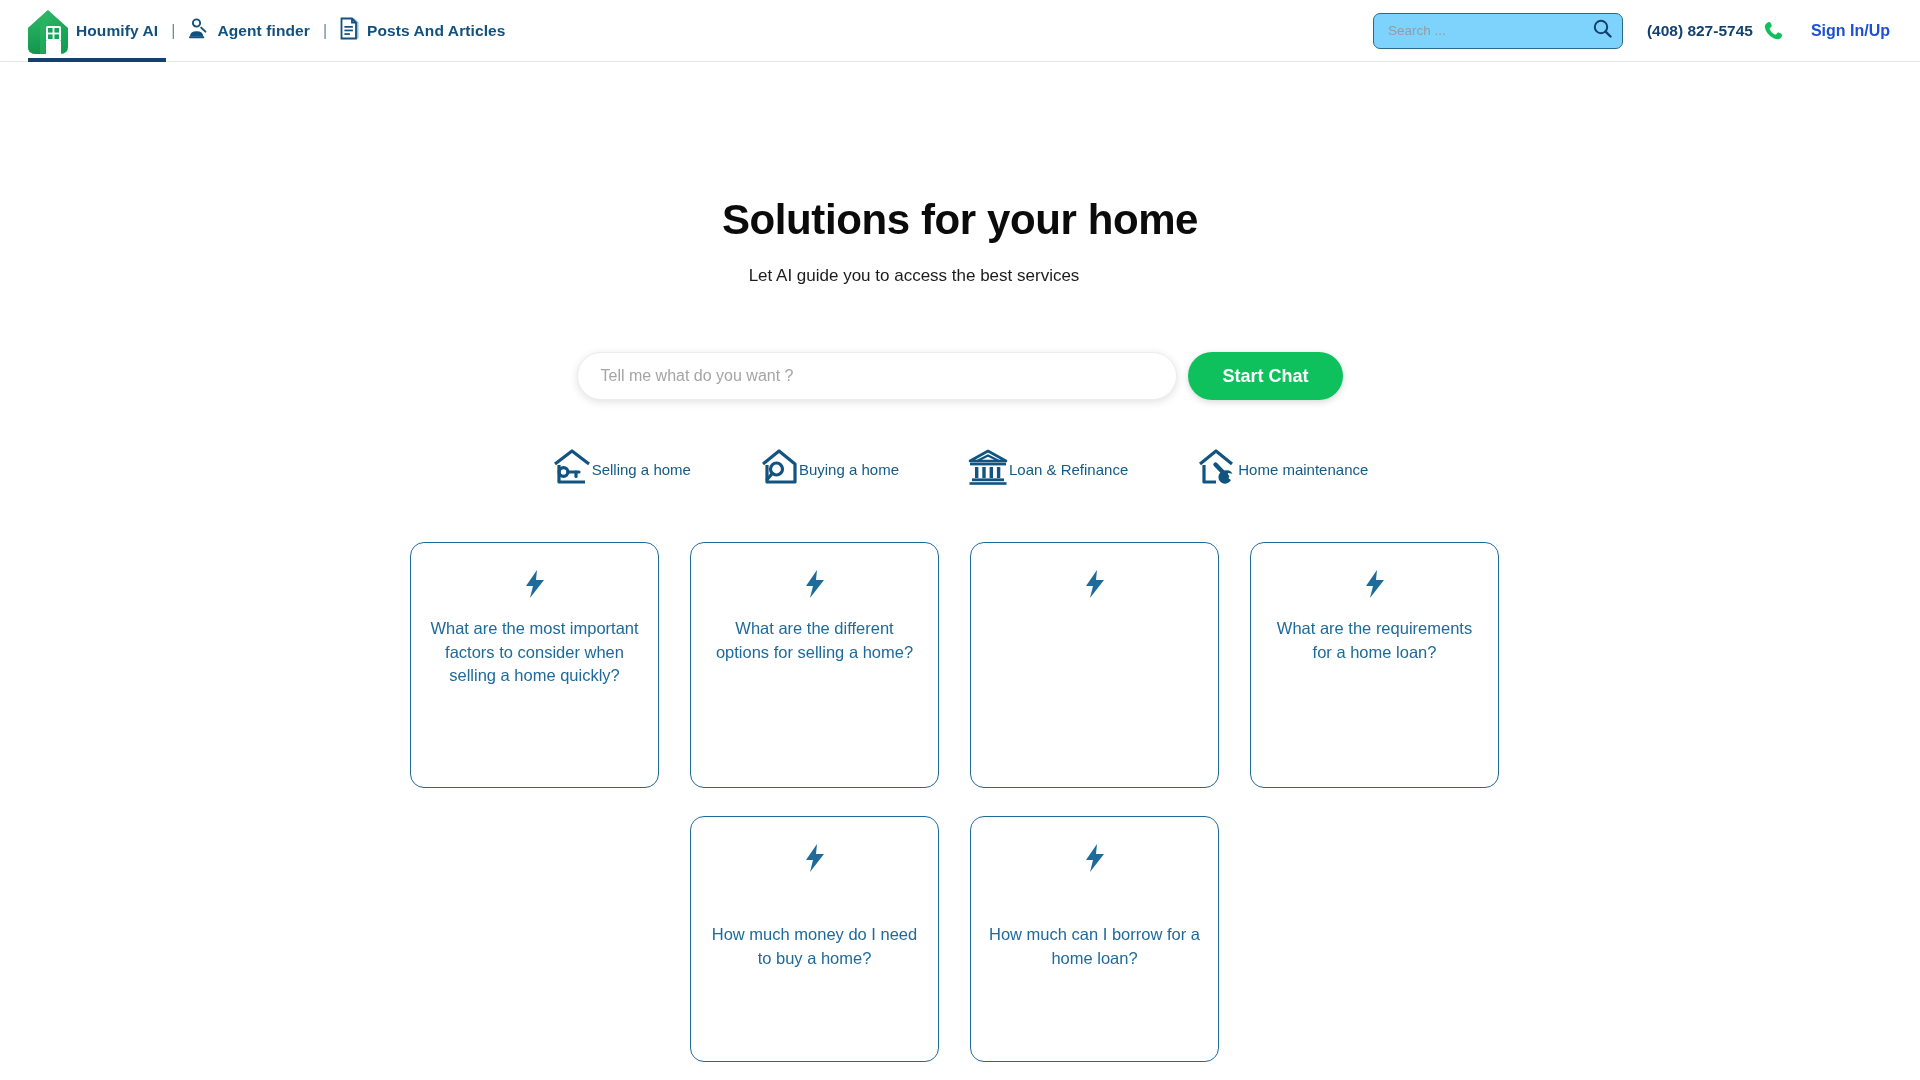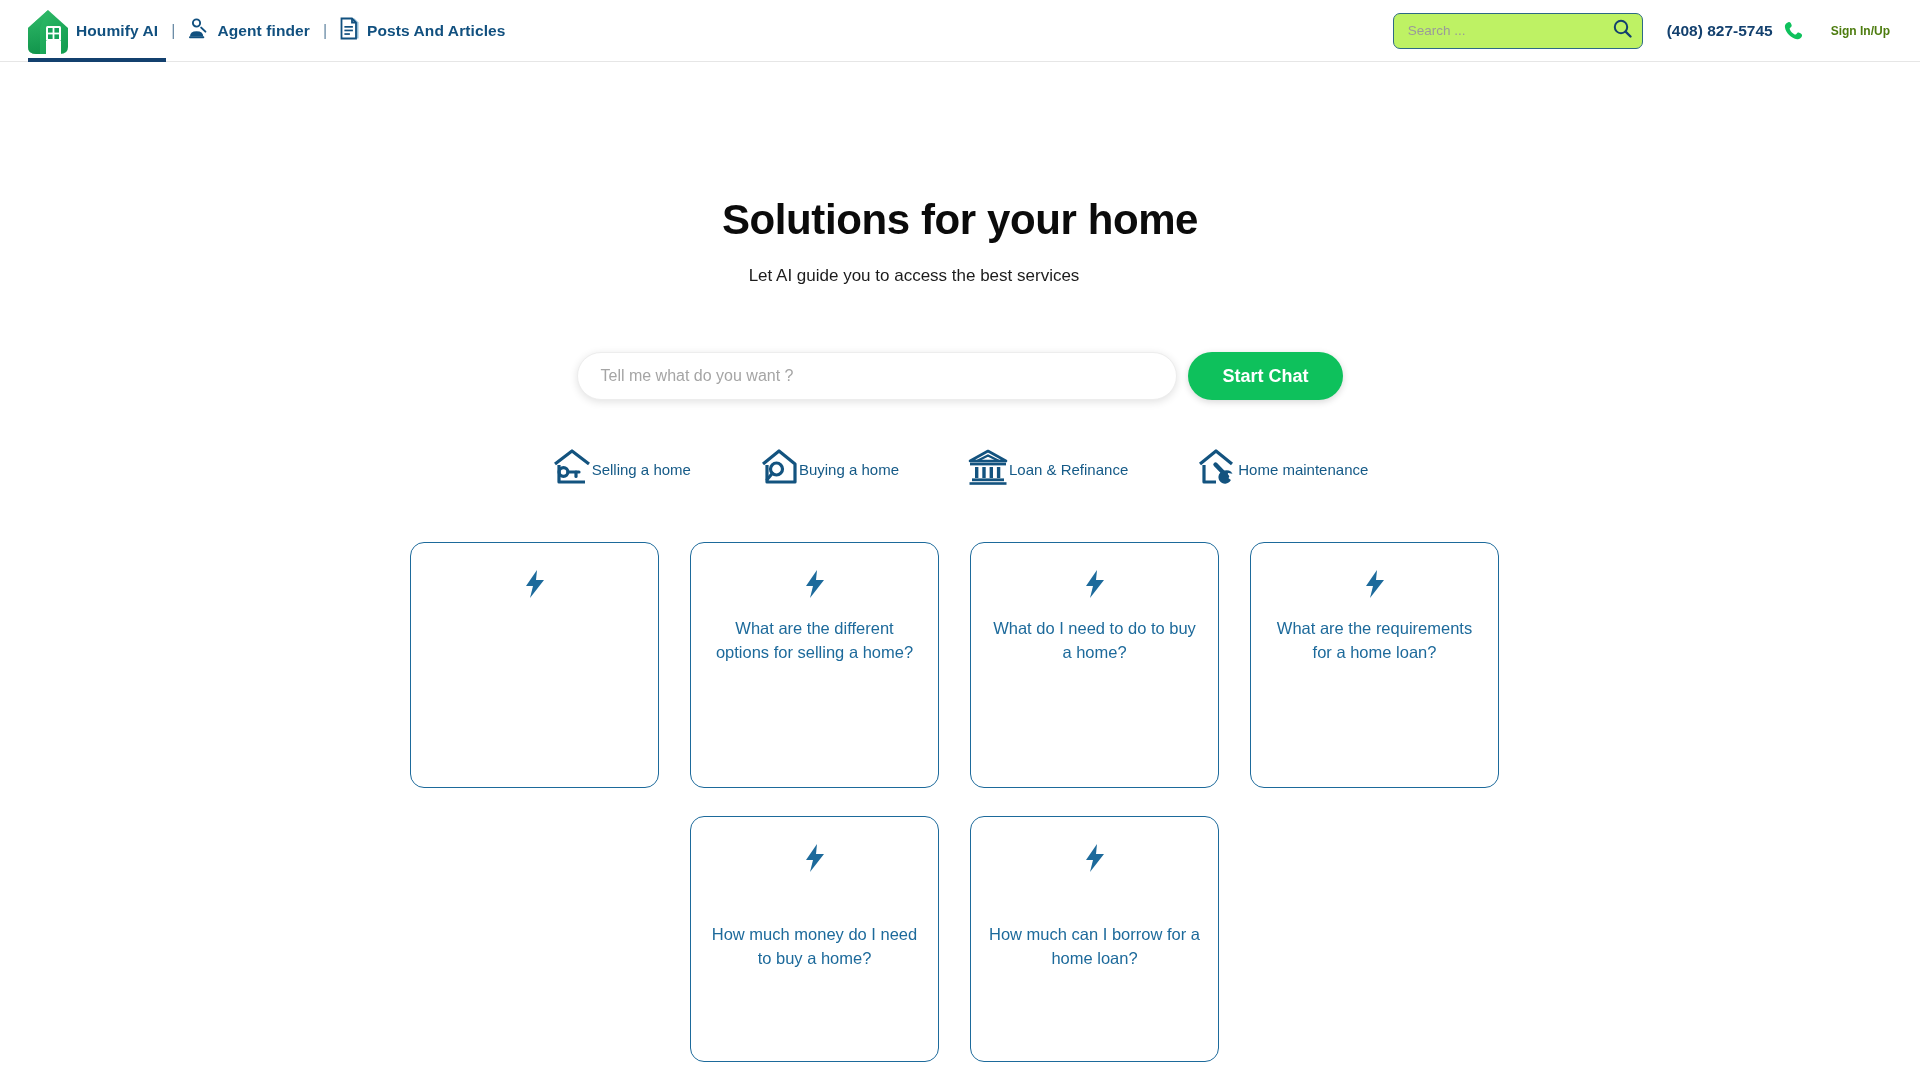--- a/index.html
+++ b/index.html
@@ -74,21 +74,21 @@
     gap: 0;
   }
   .search-box {
     display: flex;
     align-items: center;
     width: 250px;
     height: 36px;
     border: 1px solid #2d6a85;
     border-radius: 7px;
     padding: 0 10px 0 14px;
-    background: #bef264;
+    background: #7dd3fc;
   }
   .search-box input {
     flex: 1;
     border: none;
     outline: none;
     font-family: "Liberation Sans", sans-serif;
     font-size: 13.5px;
     color: #555;
     background: transparent;
   }
@@ -96,22 +96,22 @@
   .phone-number {
     margin-left: 24px;
     color: #13406e;
     font-size: 15.5px;
     font-weight: 700;
     white-space: nowrap;
   }
   .phone-icon { margin-left: 9px; display:flex; align-items:center;}
   .signin {
     margin-left: 27px;
-    color: #4d7c0f;
-    font-size: 12px;
+    color: #1d4ed8;
+    font-size: 16px;
     font-weight: 600;
     cursor: pointer;
     white-space: nowrap;
   }
 
   
   .hero { padding-top: 135px; text-align: center; }
   .hero h1 {
     font-size: 42px;
     font-weight: 800;
@@ -391,36 +391,36 @@
 <div class="cards-area">
   <div class="cards-inner">
 
     <div class="card-row">
       <div class="card">
         <span class="bolt">
           <svg width="26" height="30" viewBox="0 0 26 30">
               <path d="M15 1 L4 17 L11 17 L8 29 L22 11 L14 11 Z" fill="#1d6a9b"></path>
             </svg>
         </span>
+        <div class="card-text">What are the most important factors to consider when selling a home quickly?</div>
       </div>
       <div class="card">
         <span class="bolt">
           <svg width="26" height="30" viewBox="0 0 26 30">
               <path d="M15 1 L4 17 L11 17 L8 29 L22 11 L14 11 Z" fill="#1d6a9b"></path>
             </svg>
         </span>
         <div class="card-text">What are the different options for selling a home?</div>
       </div>
       <div class="card">
         <span class="bolt">
           <svg width="26" height="30" viewBox="0 0 26 30">
               <path d="M15 1 L4 17 L11 17 L8 29 L22 11 L14 11 Z" fill="#1d6a9b"></path>
             </svg>
         </span>
-        <div class="card-text">What do I need to do to buy a home?</div>
       </div>
       <div class="card">
         <span class="bolt">
           <svg width="26" height="30" viewBox="0 0 26 30">
               <path d="M15 1 L4 17 L11 17 L8 29 L22 11 L14 11 Z" fill="#1d6a9b"></path>
             </svg>
         </span>
         <div class="card-text">What are the requirements for a home loan?</div>
       </div>
     </div>

